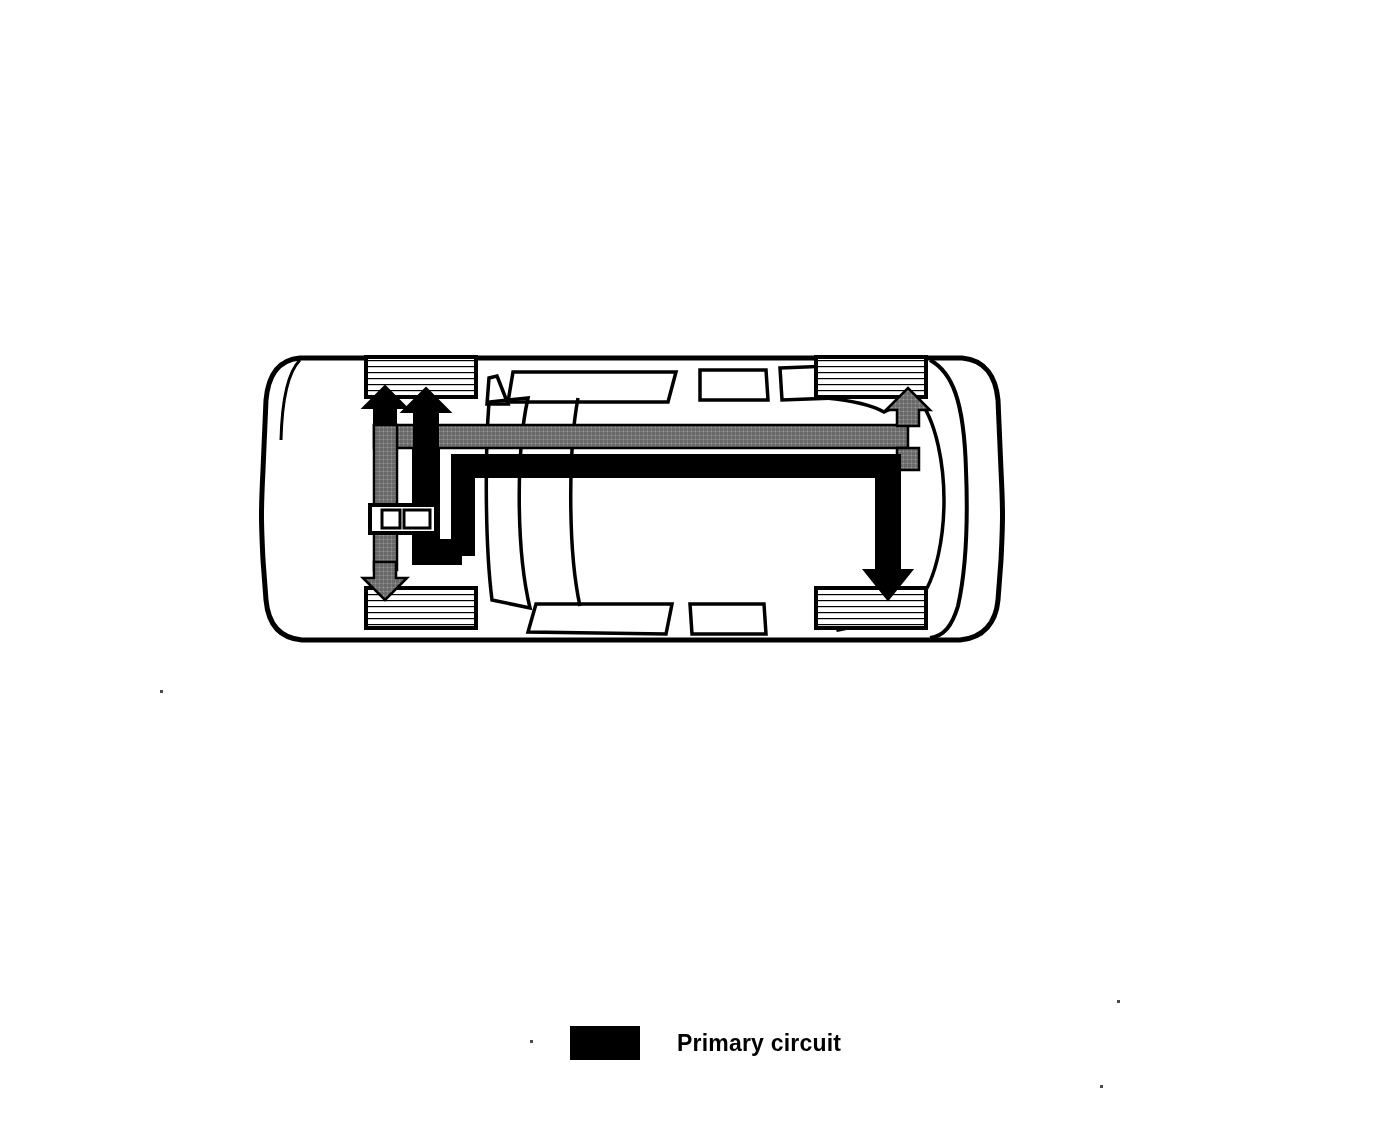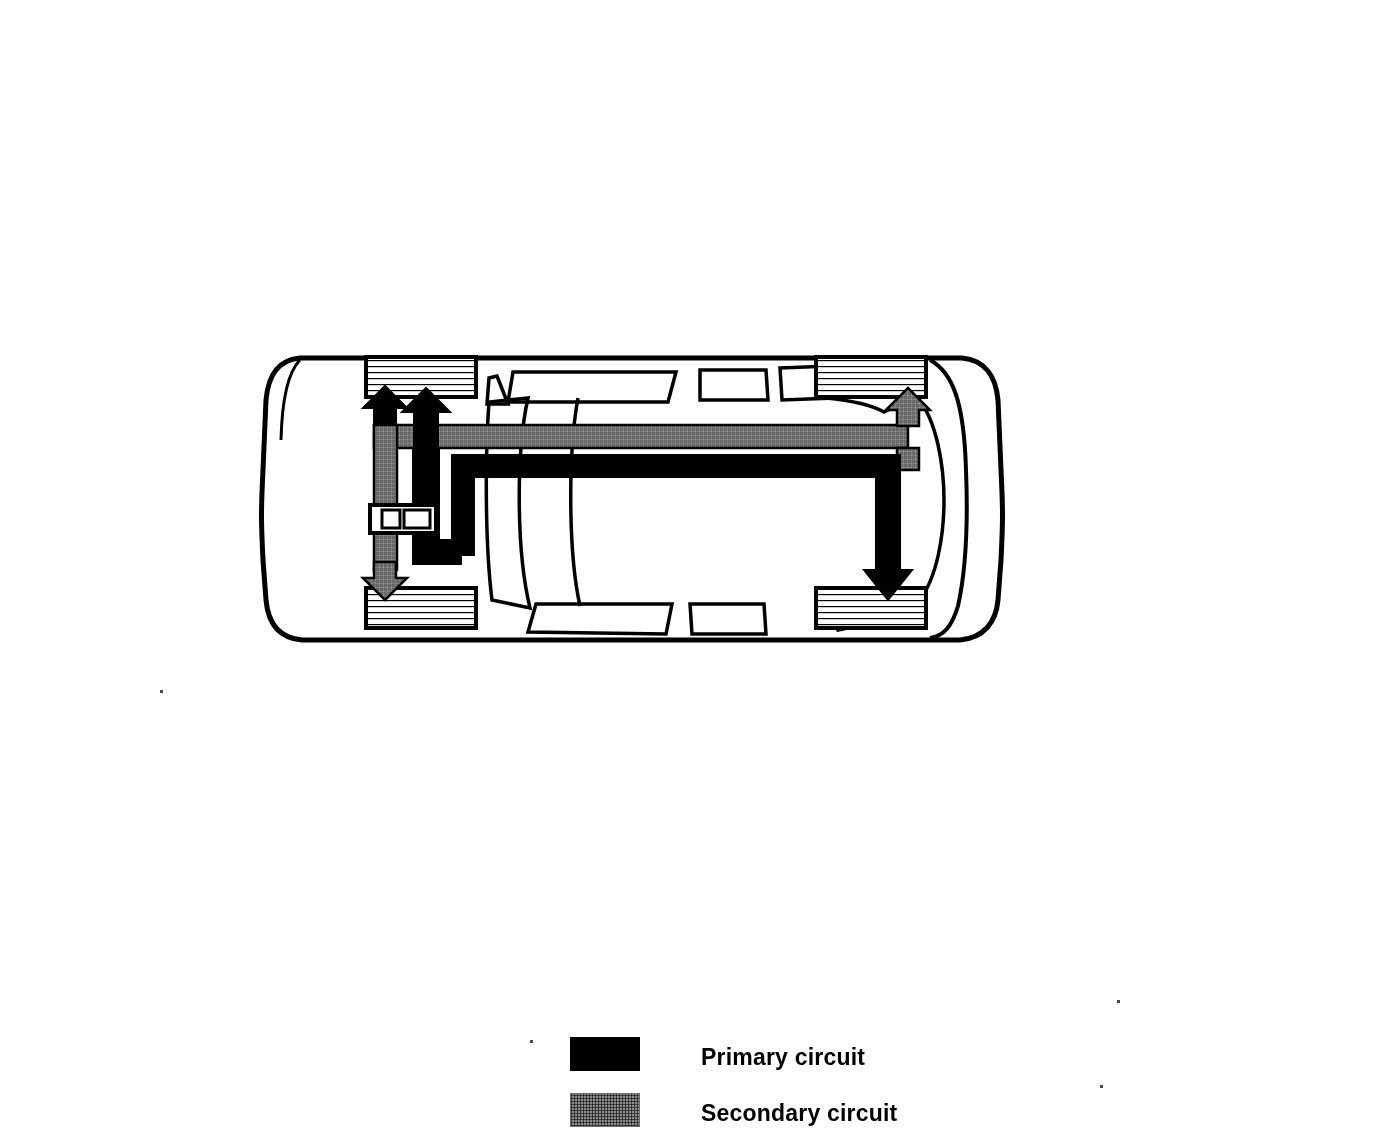--- a/index.html
+++ b/index.html
@@ -21,23 +21,22 @@
     height: 1146px;
   }
   .legend {
     position: absolute;
     left: 570px;
     top: 1015px;
     width: 520px;
   }
   .legend-row {
     display: flex;
-    align-items: flex-end;
+    align-items: center;
     height: 56px;
-    gap: 24px;
   }
   .legend-swatch {
     width: 70px;
     height: 34px;
     flex: 0 0 auto;
   }
   .legend-swatch.primary {
     background: #000000;
   }
   .legend-swatch.secondary {
@@ -187,19 +186,15 @@
   <div class="speck" style="left:1117px; top:1000px;"></div>
   <div class="speck" style="left:530px; top:1040px;"></div>
   <div class="speck" style="left:1100px; top:1085px;"></div>
 
   
   <div class="legend">
     <div class="legend-row">
       <div class="legend-swatch primary"></div>
       <div class="legend-label">Primary circuit</div>
     </div>
-    <div class="legend-row">
-      <div class="legend-swatch secondary"></div>
-      <div class="legend-label">Secondary circuit</div>
-    </div>
   </div>
 
 </div>
 
 </body></html>

